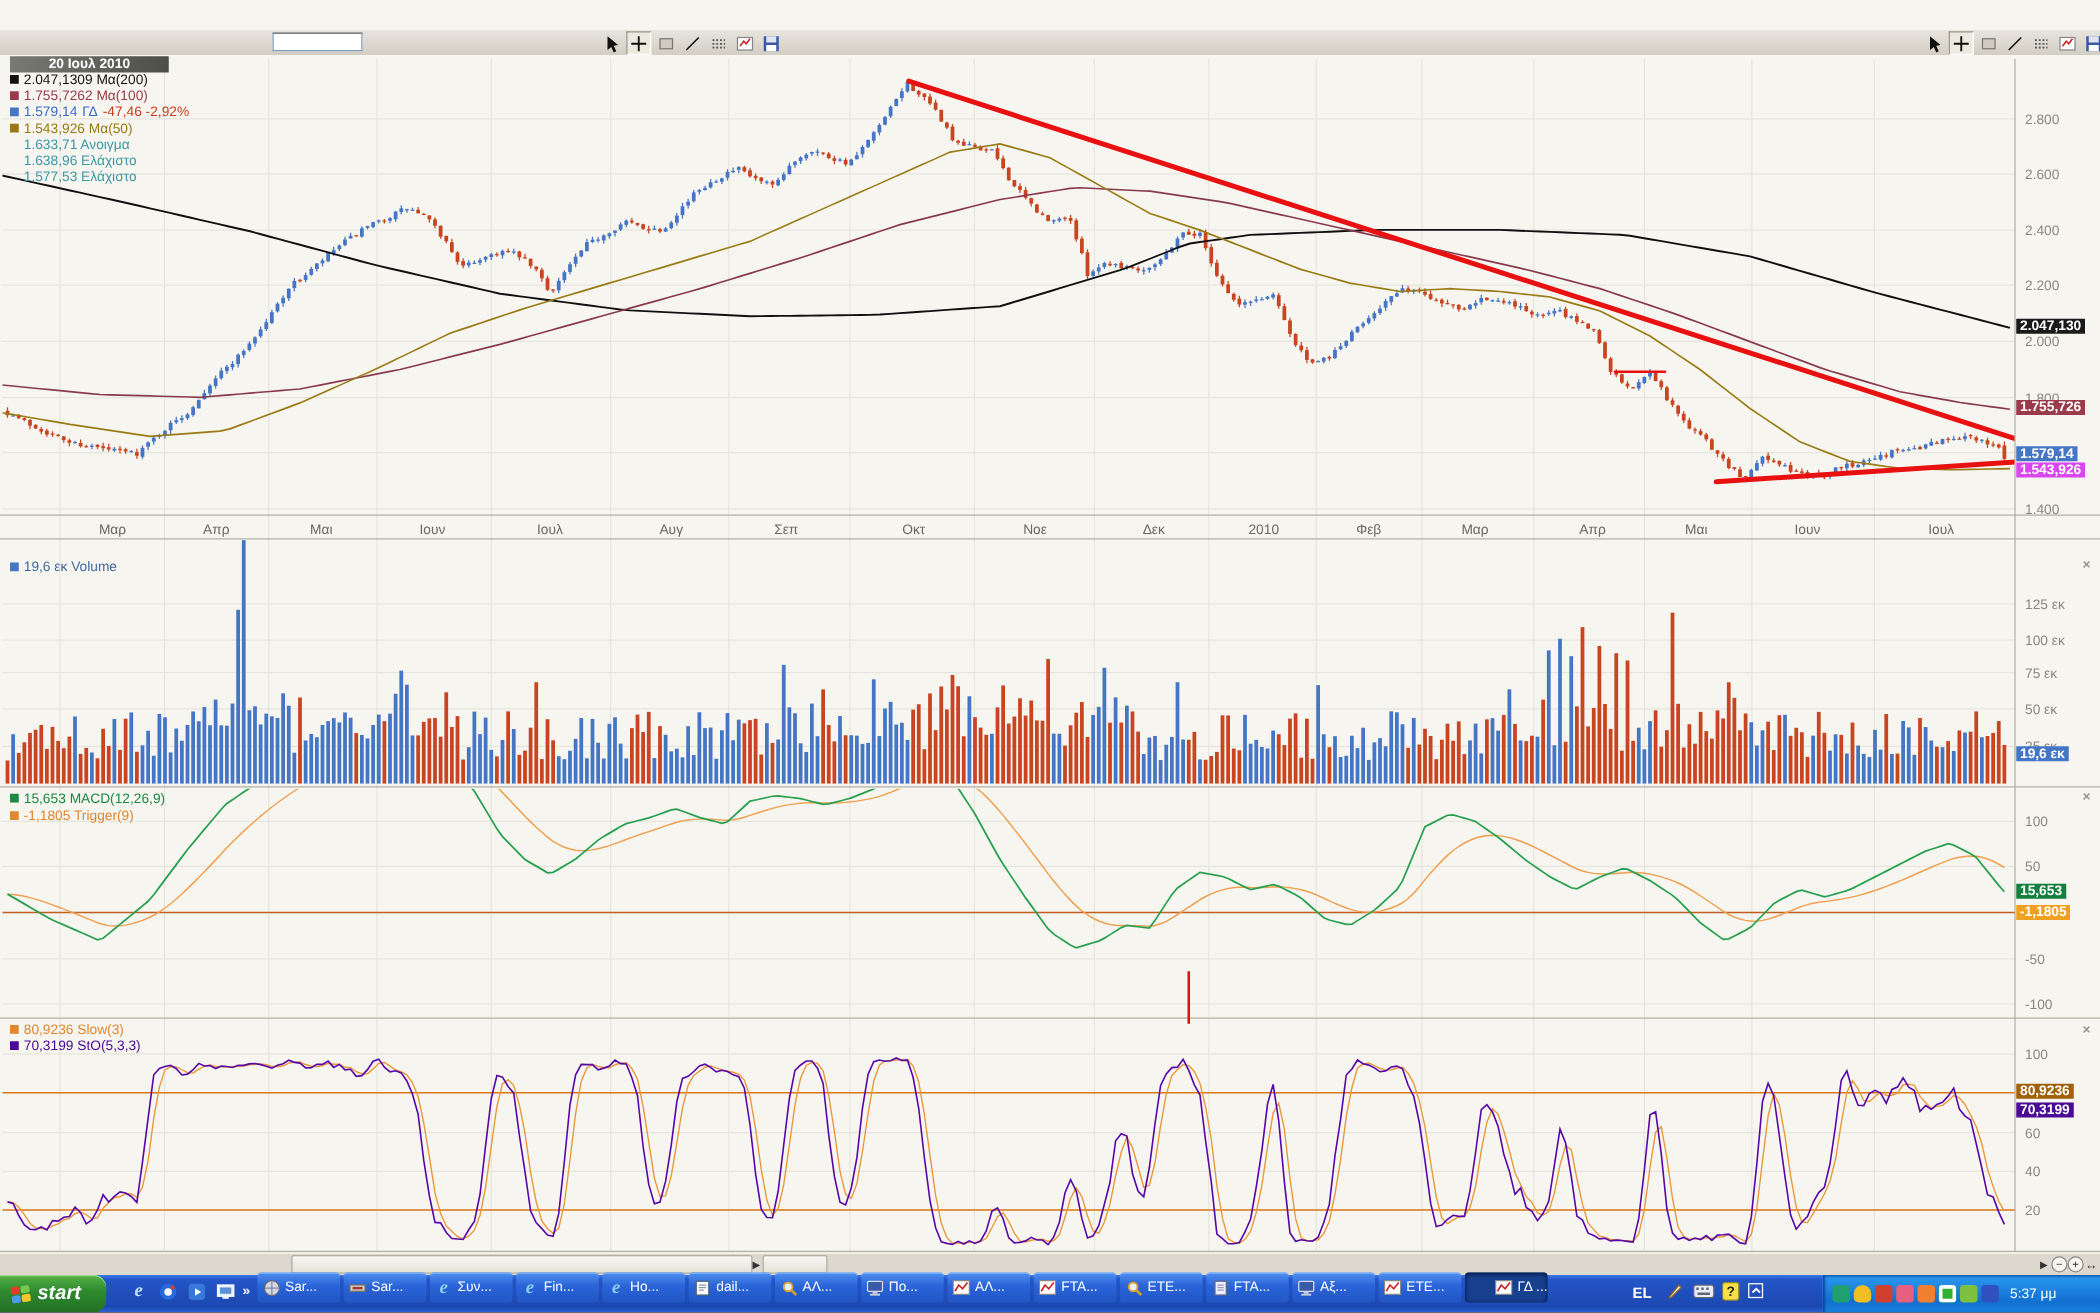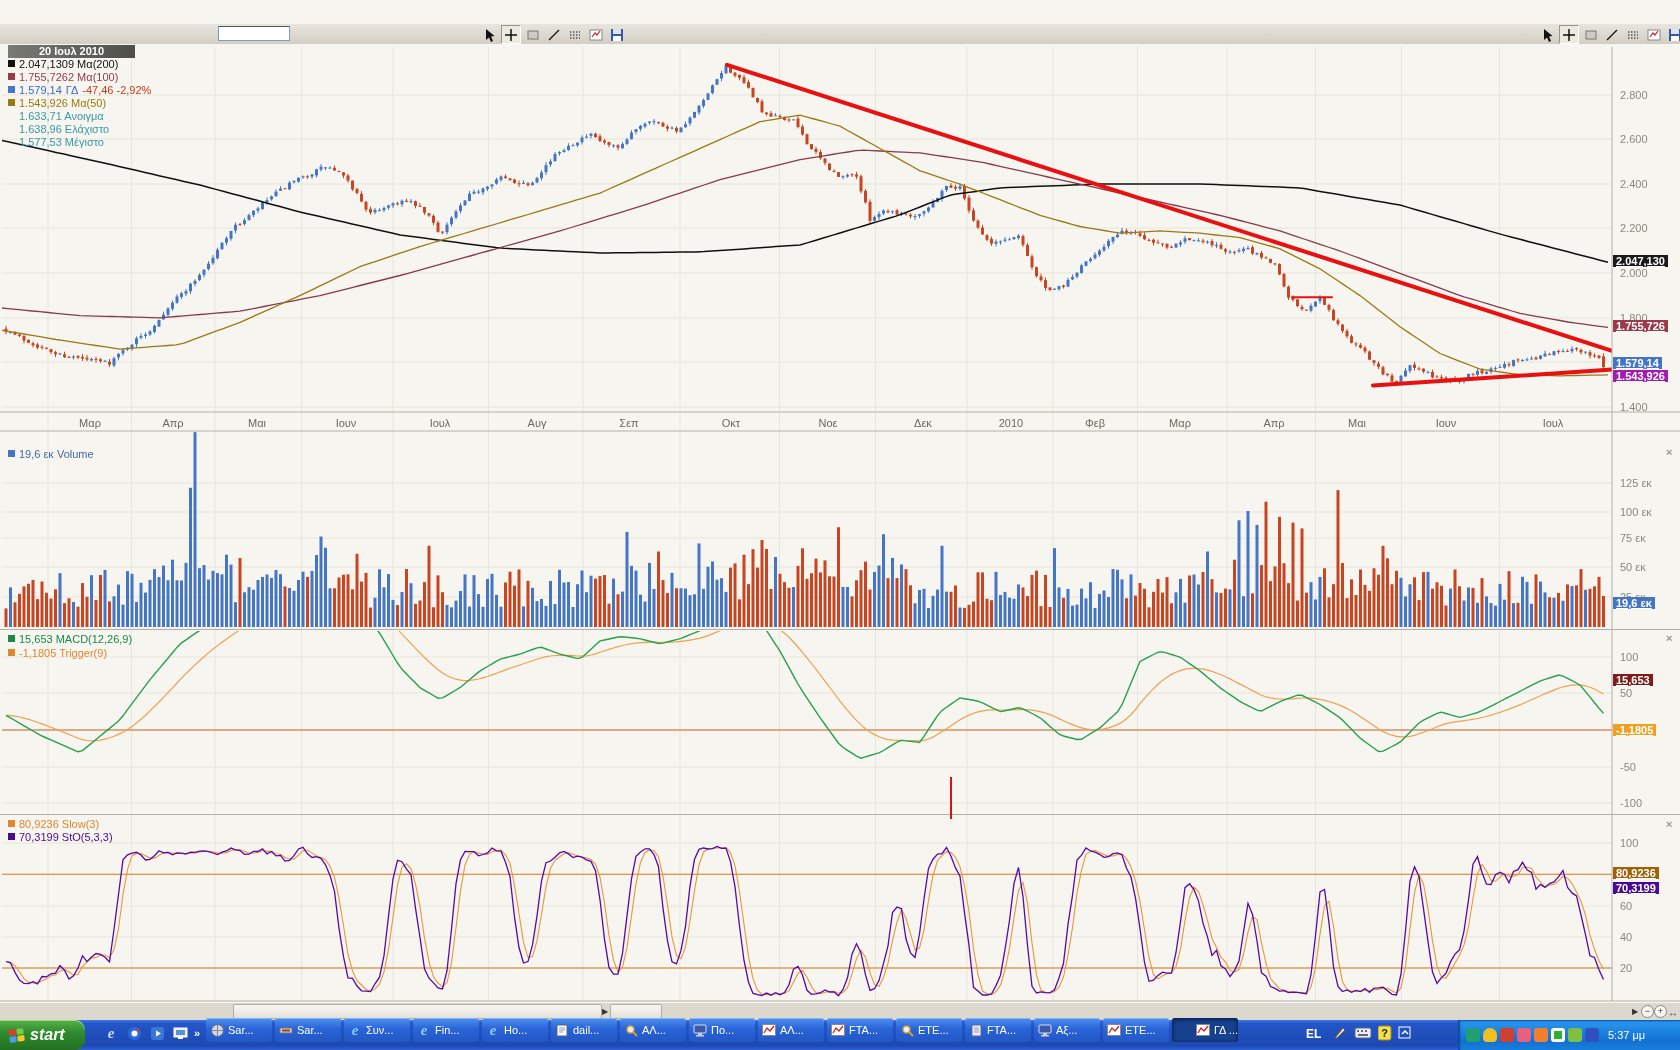--- a/index.html
+++ b/index.html
@@ -25,21 +25,21 @@
   .tbgroup{position:absolute;top:1px;display:flex;align-items:center;gap:3px;}
   .tbico{width:18px;height:17px;display:flex;align-items:center;justify-content:center;}
   .tbico.pressed{background:#eceade;border:1px solid #9a968c;border-right-color:#fff;border-bottom-color:#fff;}
   
   .datebox{position:absolute;left:8px;top:45px;width:127px;height:13px;
     background:linear-gradient(90deg,#7a7a74,#4e4e48);color:#fff;font-size:11px;font-weight:bold;
     text-align:center;line-height:13px;}
   .lgline{position:absolute;left:8px;font-size:11px;height:13px;display:flex;align-items:center;gap:4px;white-space:nowrap;}
   .lgsq{width:7px;height:7px;display:inline-block;}
   .tag{position:absolute;left:1613px;height:12px;line-height:12px;color:#fff;font-size:11px;font-weight:bold;
-    padding:0 3px;white-space:nowrap;text-decoration:underline;}
+    padding:0 3px;white-space:nowrap;}
   .panelx{position:absolute;left:1666px;width:10px;height:10px;color:#9a968c;font-size:11px;font-weight:bold;line-height:10px;}
   .redvline{position:absolute;left:950px;top:777px;width:2px;height:42px;background:#e01010;}
   
   .hscroll{position:absolute;left:0;top:1002px;width:1680px;height:18px;background:#dcd8ce;border-top:1px solid #f7f6f2;}
   .hthumb{position:absolute;top:1px;height:13px;background:linear-gradient(#f8f7f3,#e4e1d8);border:1px solid #b2aea4;border-radius:2px;}
   .harrow{position:absolute;top:4px;font-size:8px;color:#333;}
   .hcirc{position:absolute;top:2px;width:11px;height:11px;border:1px solid #888;border-radius:50%;
     background:#f6f5ef;font-size:9px;line-height:10px;text-align:center;color:#333;}
   
   .taskbar{position:absolute;left:0;top:1020px;width:1680px;height:30px;
@@ -1358,21 +1358,21 @@
     <span class="lgsq" style="background:#9a7a10"></span>
     <span>1.543,926 Μα(50)</span>
     </div>
   <div class="lgline" style="top:109px;color:#3a98a8;padding-left:11px">
     <span>1.633,71 Ανοιγμα</span>
     </div>
   <div class="lgline" style="top:122px;color:#3a98a8;padding-left:11px">
     <span>1.638,96 Ελάχιστο</span>
     </div>
   <div class="lgline" style="top:135px;color:#3a98a8;padding-left:11px">
-    <span>1.577,53 Μέγιστο</span>
+    <span>1.577,53 Ελάχιστο</span>
     </div>
 
   <div class="lgline" style="top:447px;color:#44689c">
     <span class="lgsq" style="background:#4576c6"></span>
     <span>19,6 εκ Volume</span>
     </div>
   <div class="lgline" style="top:632px;color:#1a8a45">
     <span class="lgsq" style="background:#1a8a45"></span>
     <span>15,653 MACD(12,26,9)</span>
     </div>
@@ -1385,23 +1385,23 @@
     <span>80,9236 Slow(3)</span>
     </div>
   <div class="lgline" style="top:830px;color:#4a0a96">
     <span class="lgsq" style="background:#4a0a96"></span>
     <span>70,3199 StO(5,3,3)</span>
     </div>
 
   <div class="tag" style="top:255px;background:#1a1a1a">2.047,130</div>
   <div class="tag" style="top:320px;background:#9a3a4a">1.755,726</div>
   <div class="tag" style="top:357px;background:#4576c6">1.579,14</div>
-  <div class="tag" style="top:370px;background:#a21caf">1.543,926</div>
+  <div class="tag" style="top:370px;background:#d946ef">1.543,926</div>
   <div class="tag" style="top:597px;background:#4576c6">19,6 εκ</div>
-  <div class="tag" style="top:674px;background:#7f1d1d">15,653</div>
+  <div class="tag" style="top:707px;background:#15803d">15,653</div>
   <div class="tag" style="top:724px;background:#f0a020">-1,1805</div>
   <div class="tag" style="top:867px;background:#a16207">80,9236</div>
   <div class="tag" style="top:882px;background:#4a0a96">70,3199</div>
 
   <div class="panelx" style="top:447px">×</div>
   <div class="panelx" style="top:633px">×</div>
   <div class="panelx" style="top:819px">×</div>
 
   <div class="redvline"></div>
 

